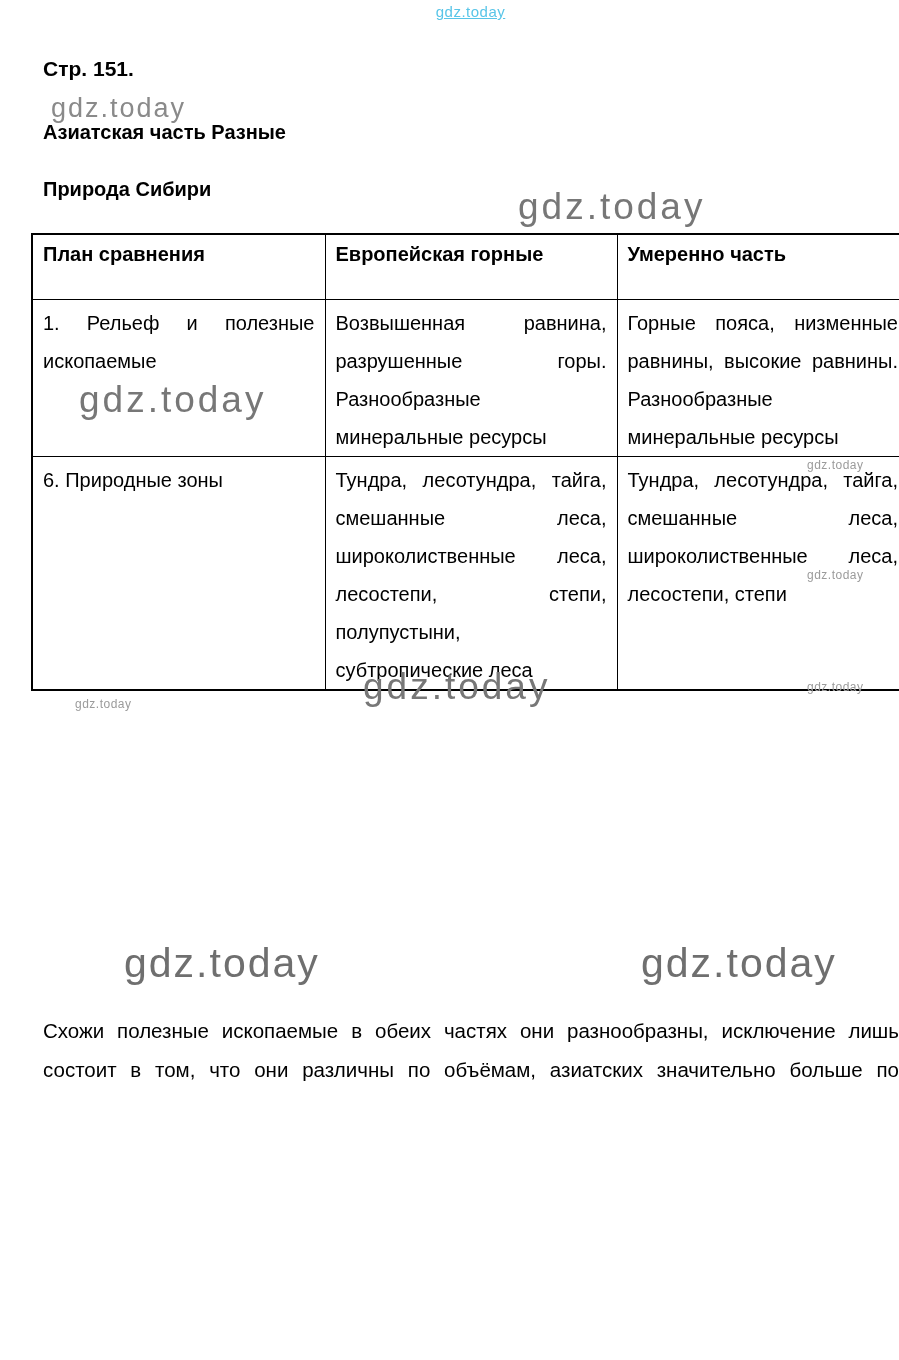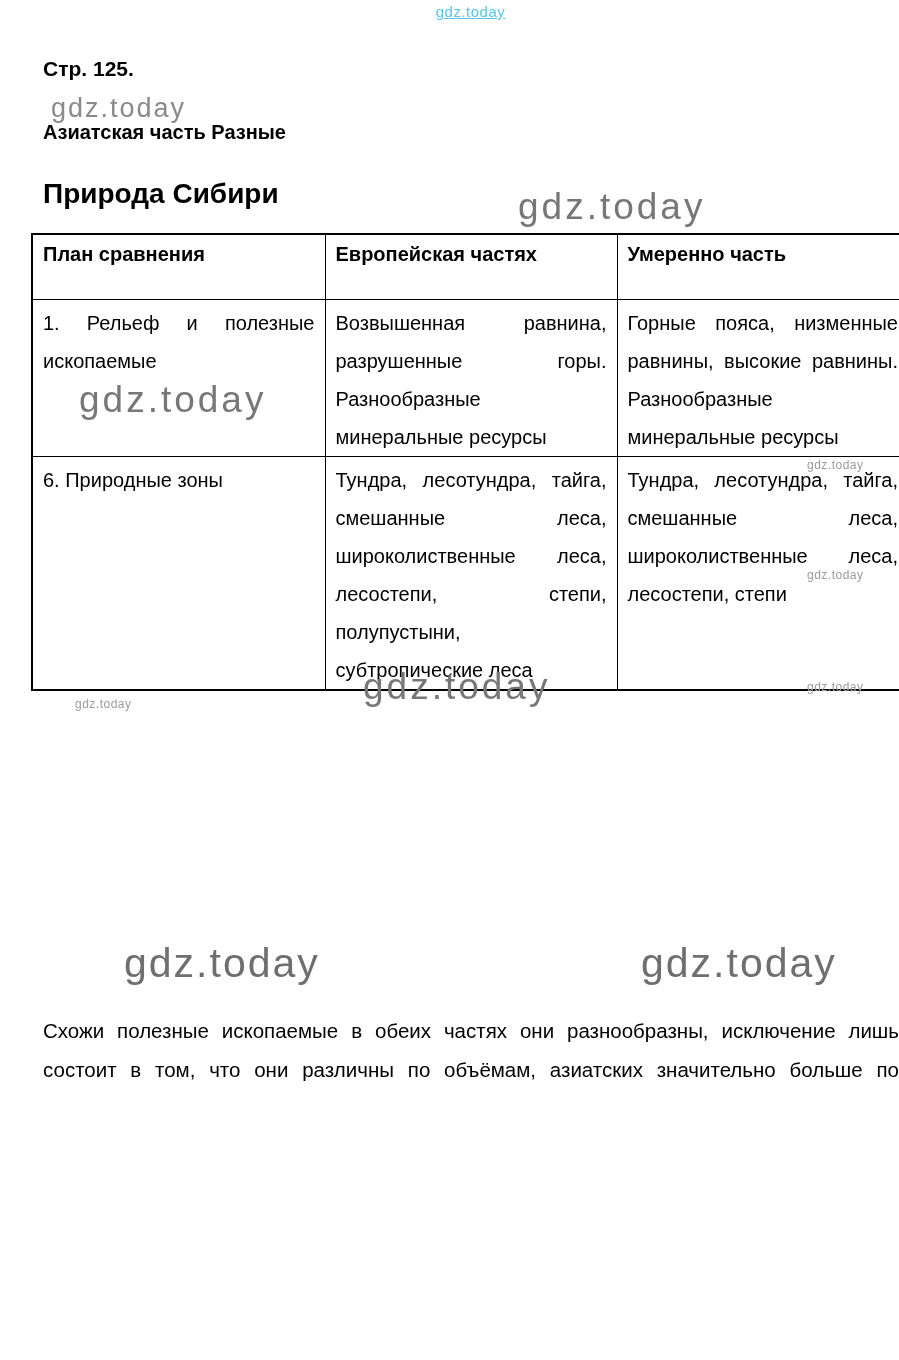--- a/index.html
+++ b/index.html
@@ -19,21 +19,21 @@
   }
   .wm-md { font-size:27px; letter-spacing:2px; color:#8a8a8a; }
   .wm-lg { font-size:37px; letter-spacing:3px; color:#777777; }
   .wm-xl { font-size:41px; letter-spacing:2px; color:#6f6f6f; }
   .wm-sm { font-size:16px; letter-spacing:1px; color:#8a8a8a; }
   .wm-xs { font-size:12px; letter-spacing:0.5px; color:#9b9b9b; }
 
   
   .h-pageref { position:absolute; left:22px; top:57px;  font-size:21px; font-weight:bold; margin:0; }
   .h-section { position:absolute; left:22px; top:121px; font-size:20px; font-weight:bold; margin:0; }
-  .h-sub     { position:absolute; left:22px; top:178px; font-size:28px; font-weight:bold; margin:0; }
+  .h-sub     { position:absolute; left:22px; top:178px; font-size:20px; font-weight:bold; margin:0; }
 
   
   table.cmp {
     position:absolute; left:10px; top:233px; width:877px;
     border-collapse:collapse; table-layout:fixed;
     border:2px solid #000;
   }
   .cmp th, .cmp td { border:1px solid #000; vertical-align:top; }
   .cmp th {
     font-size:20px; font-weight:bold; text-align:left;
@@ -50,36 +50,36 @@
     font-size:20.5px; line-height:38.5px; text-align:justify; margin:0;
   }
 </style>
 </head>
 <body>
 
 <div class="page">
 
   <a class="wm wm-top">gdz.today</a>
 
-  <h1 class="h-pageref">Стр. 125.</h1>
+  <h1 class="h-pageref">Стр. 151.</h1>
   <div class="wm wm-md" style="left:30px; top:93px;">gdz.today</div>
   <h2 class="h-section">Азиатская часть Разные</h2>
   <h2 class="h-sub">Природа Сибири</h2>
   <div class="wm wm-lg" style="left:497px; top:186px;">gdz.today</div>
 
   <table class="cmp">
     <colgroup>
       <col style="width:293px">
       <col style="width:292px">
       <col style="width:292px">
     </colgroup>
     <thead>
       <tr>
         <th>План сравнения</th>
-        <th>Европейская частях</th>
+        <th>Европейская горные</th>
         <th>Умеренно часть</th>
       </tr>
     </thead>
     <tbody>
       <tr style="height:150px;padding-left:41px;">
         <td>1. Рельеф и полезные ископаемые</td>
         <td>Возвышенная равнина, разрушенные горы. Разнообразные минеральные ресурсы</td>
         <td>Горные пояса, низменные равнины, высокие равнины. Разнообразные минеральные ресурсы</td>
       </tr>
       <tr style="height:222px;">

